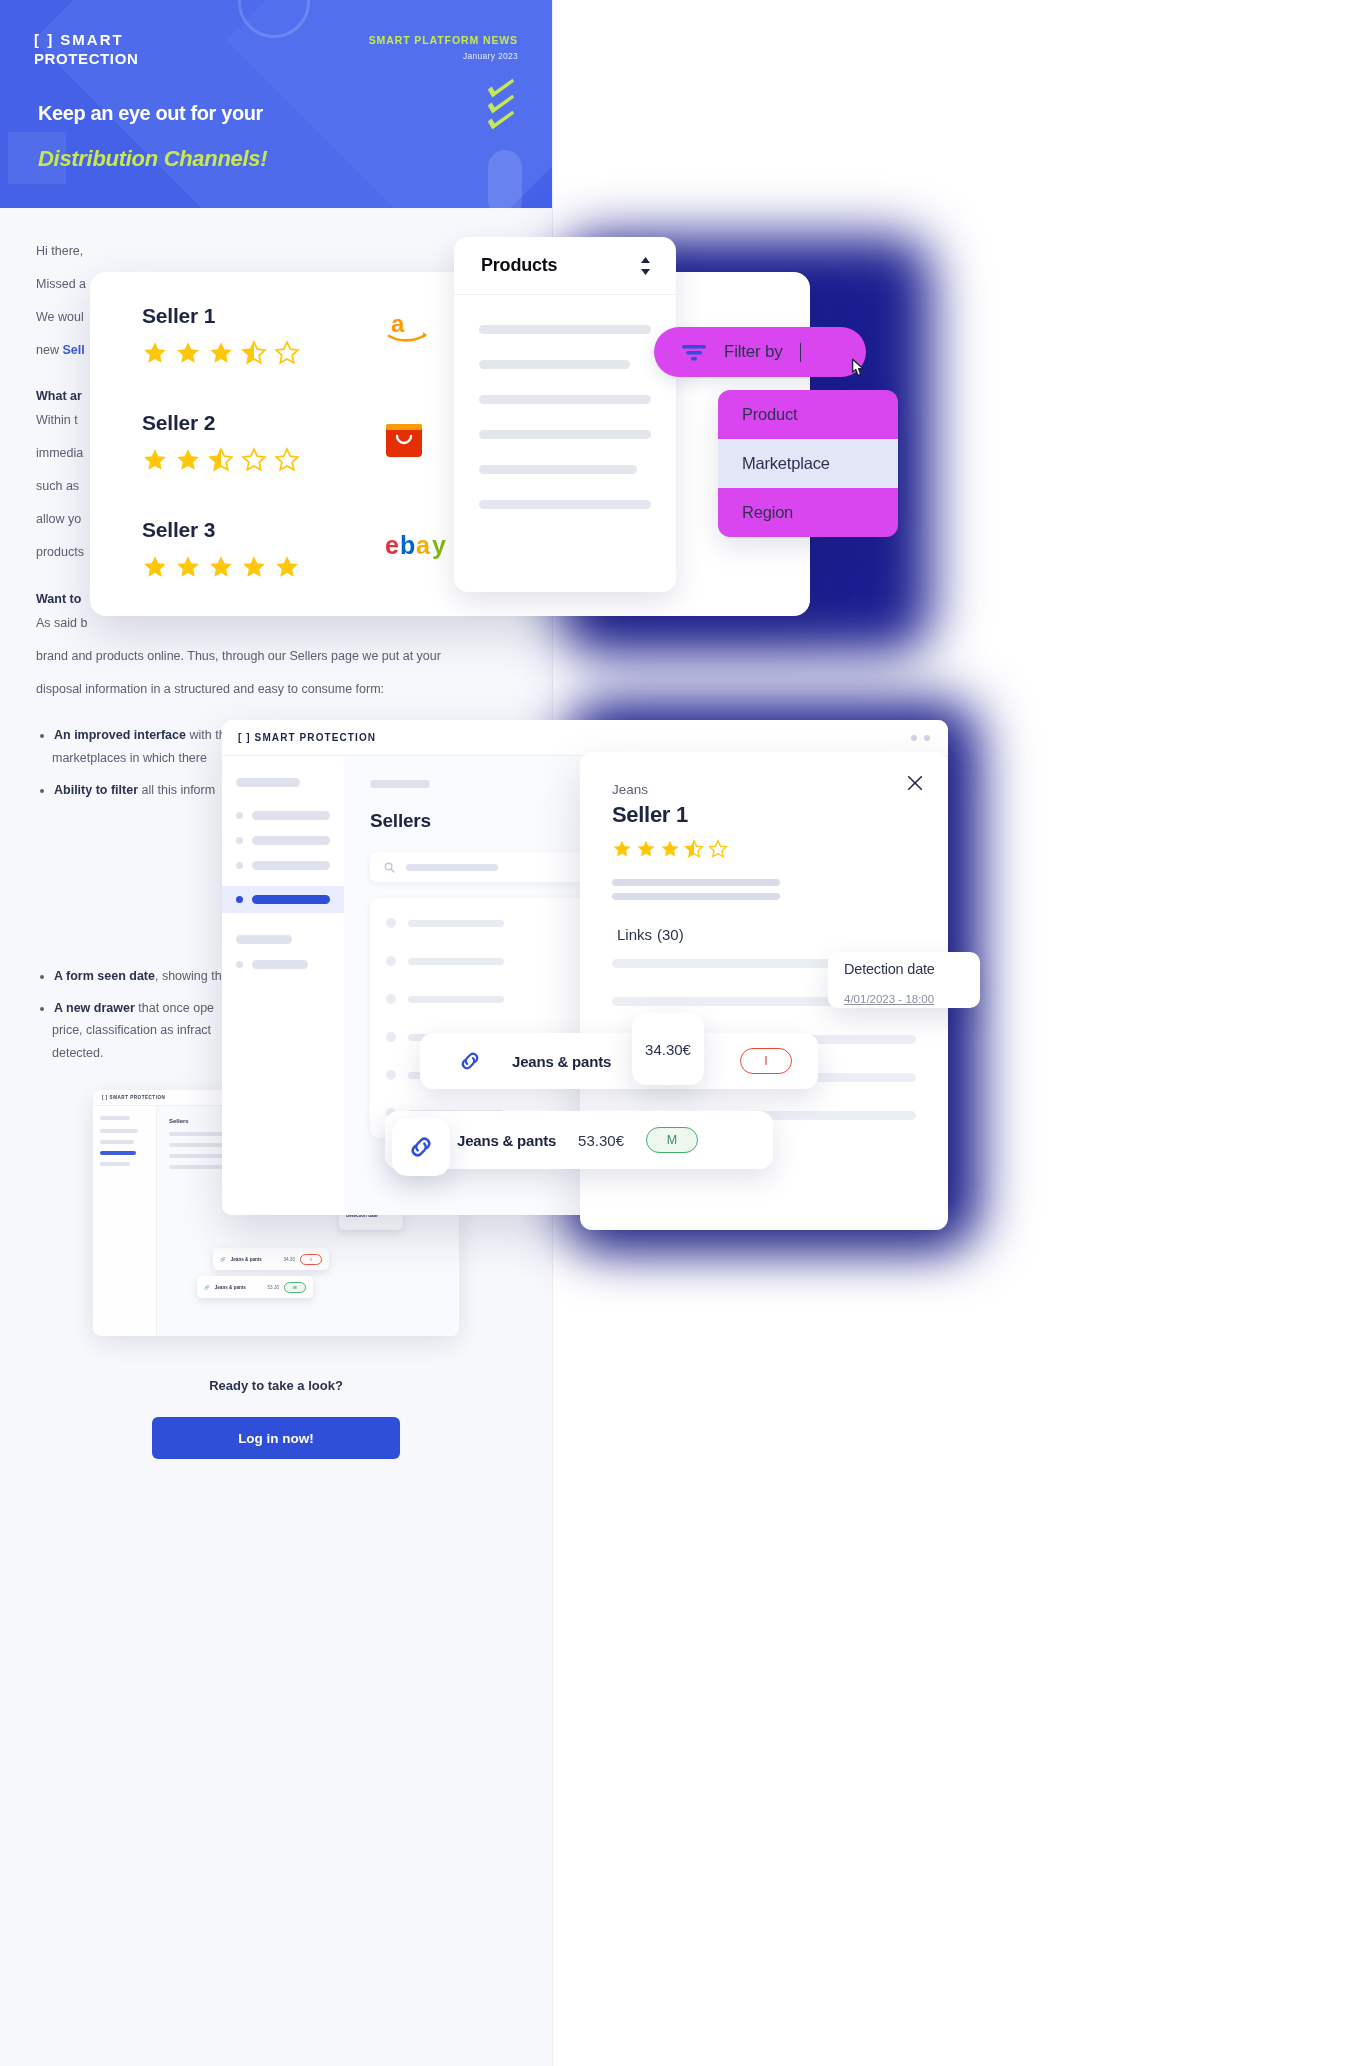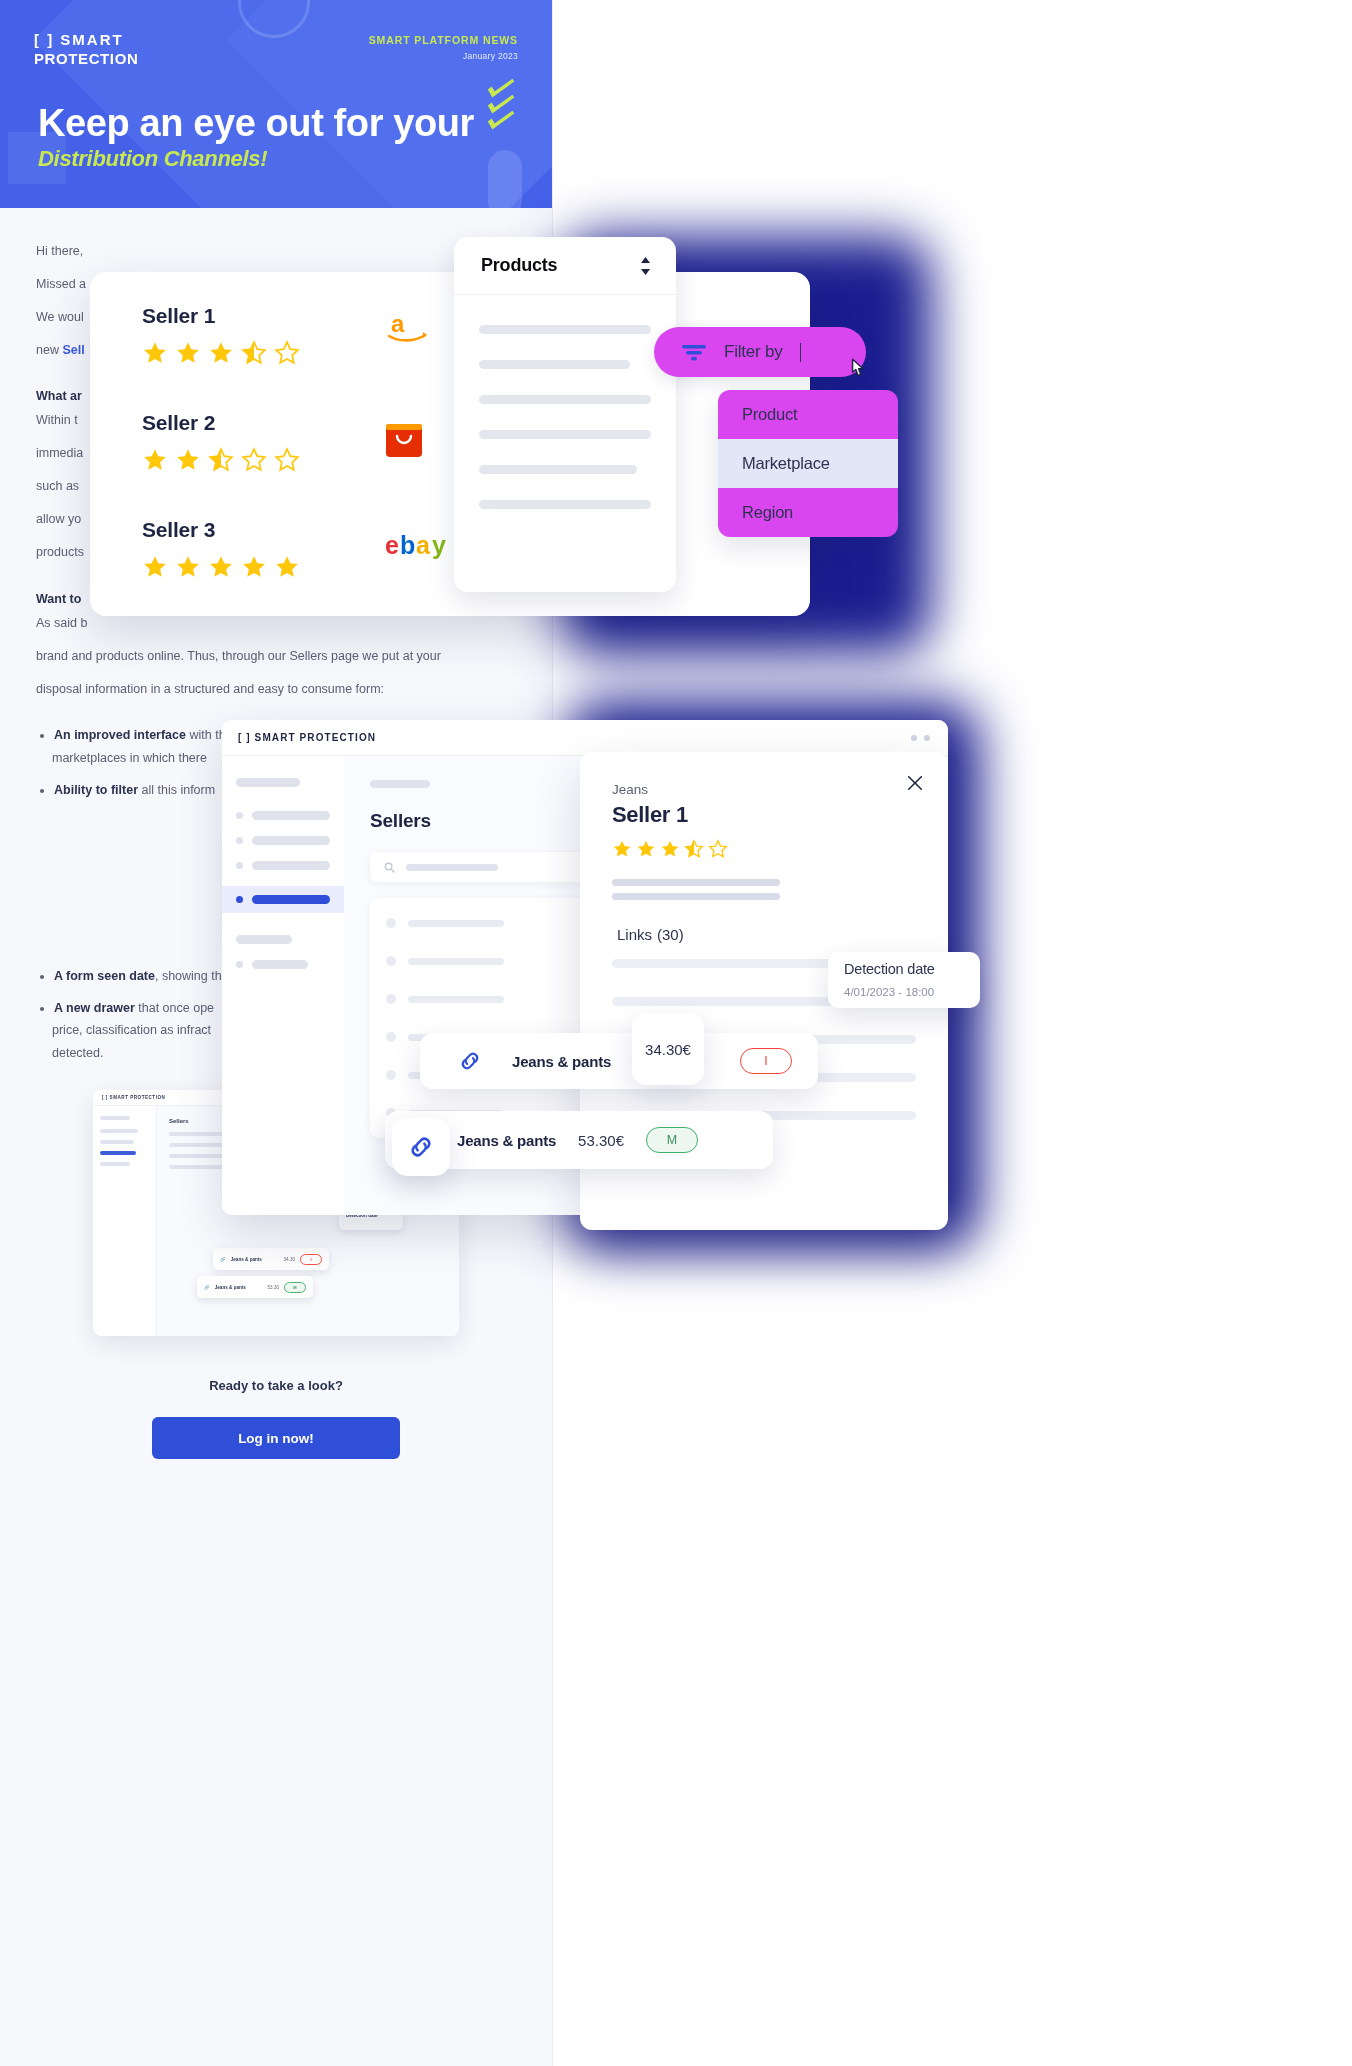--- a/index.html
+++ b/index.html
@@ -66,21 +66,21 @@
   }
   .chevs { position: absolute; right: 40px; top: 80px; }
   .chev {
     width: 22px; height: 11px; margin-bottom: 5px;
     border-left: 4px solid #c8e84f; border-bottom: 4px solid #c8e84f;
     transform: skewX(-22deg) rotate(-45deg);
     transform-origin: center;
   }
   .hero-h1 {
     position: absolute; left: 38px; top: 102px;
-    color: #ffffff; font-size: 38px; font-weight: bold;
+    color: #ffffff; font-size: 20px; font-weight: bold;
     letter-spacing: -.4px;
   }
   .hero-h2 {
     position: absolute; left: 38px; top: 146px;
     color: #c8e84f; font-size: 22px; font-style: italic; font-weight: bold;
     letter-spacing: -.3px;
   }
   .email-body { padding: 32px 36px 0 36px; color: #5b6072; }
   .email-body p { font-size: 12.5px; line-height: 1.85; margin-bottom: 14px; }
   .email-body p.tight { margin-bottom: 10px; }
@@ -247,21 +247,21 @@
   .links-h { margin-top: 26px; font-size: 15px; font-weight: bold; color: #1d2543; }
   .links-h span { font-weight: normal; color: #2b3350; margin-left: 5px; }
   .drawer-rows { margin-top: 16px; }
   .drawer-rows .ph { height: 9px; background: #eceef5; border-radius: 5px; margin-bottom: 29px; }
 
   .tooltip {
     position: absolute; left: 828px; top: 952px; width: 152px; height: 56px;
     border-radius: 10px; background: #fff; padding: 9px 0 0 16px;
   }
   .tt-t { font-size: 14.5px; color: #2b3350; letter-spacing: -.2px; }
-  .tt-s { font-size: 11.5px; color: #8b90a3; margin-top: 9px; }
+  .tt-s { font-size: 11.5px; color: #8b90a3; margin-top: 16px; text-decoration: underline; }
 
   .prow {
     position: absolute; background: #fff; border-radius: 13px;
     display: flex; align-items: center;
   }
   .prow-1 { left: 420px; top: 1033px; width: 398px; height: 56px; padding-left: 36px; gap: 28px; }
   .prow-2 { left: 385px; top: 1111px; width: 388px; height: 58px; padding-left: 72px; gap: 22px; }
   .prow .pname { font-size: 15px; font-weight: bold; color: #1d2543; letter-spacing: -.2px; }
   .prow .pprice { font-size: 15px; color: #2b3350; }
   .chip {

